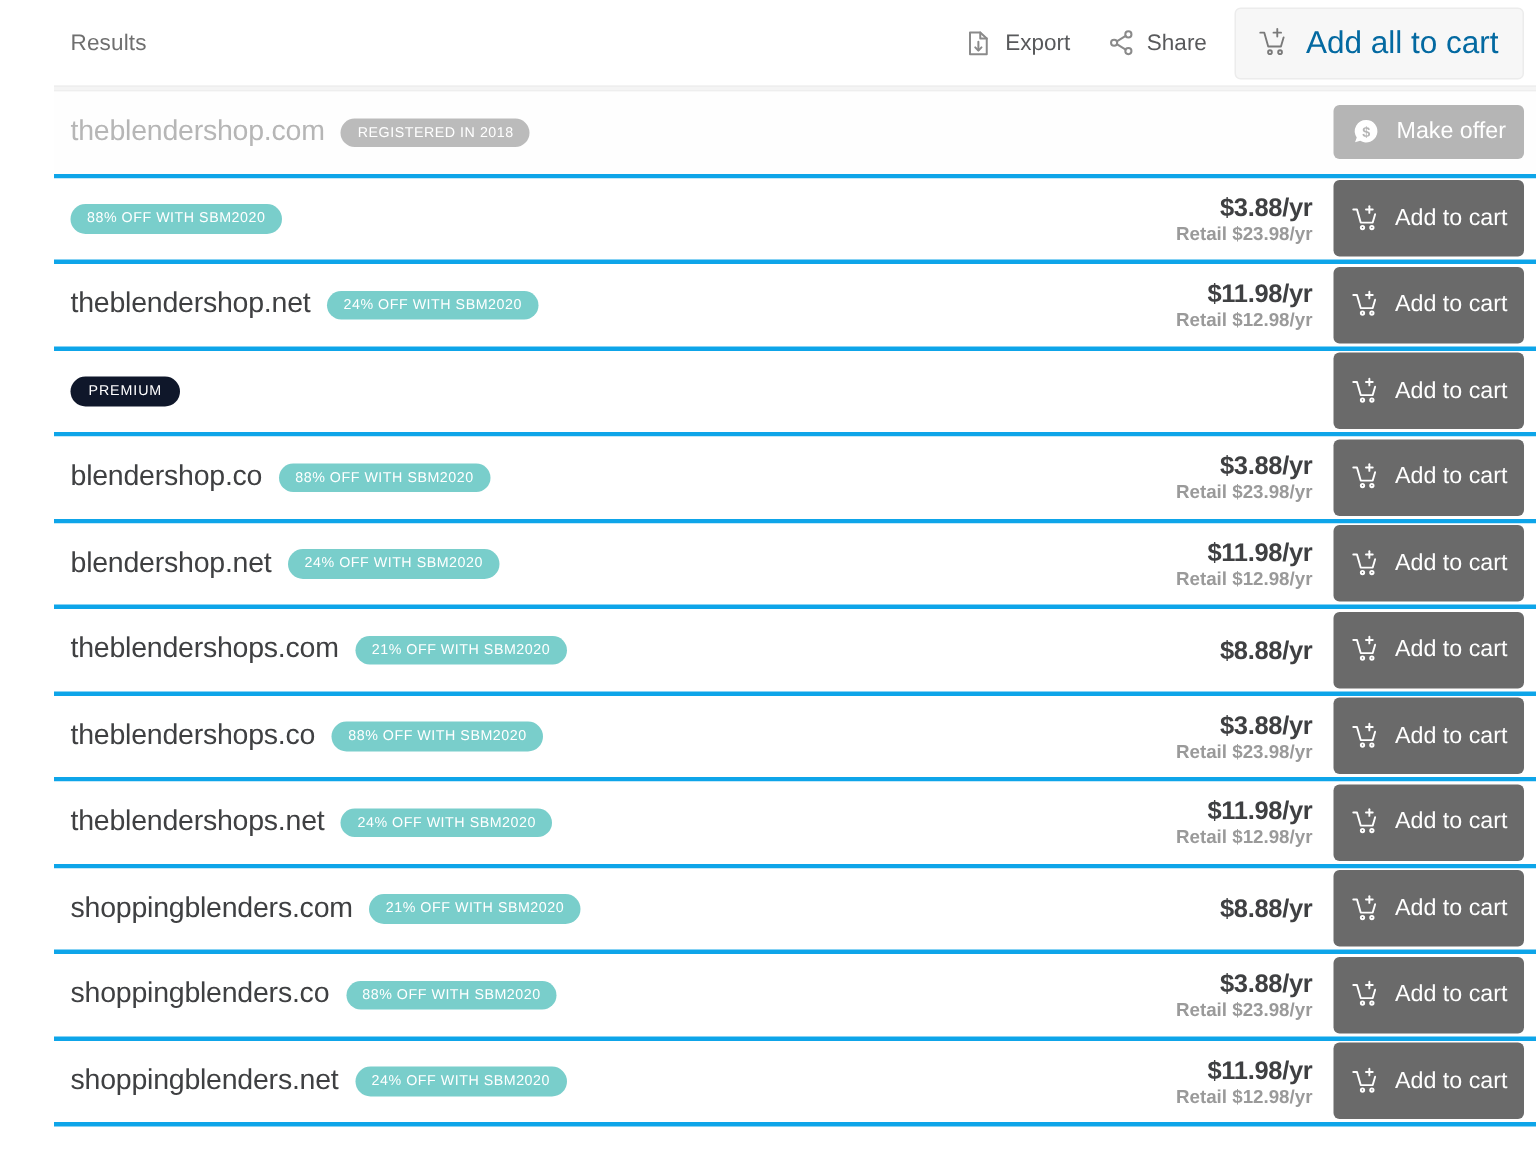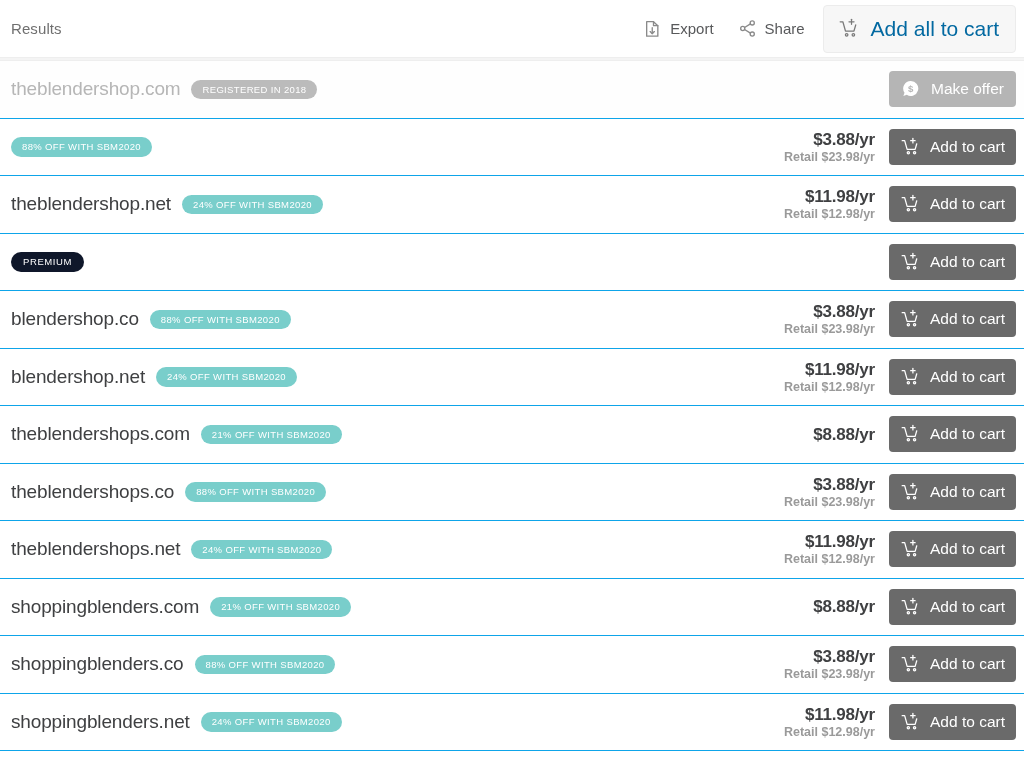--- a/index.html
+++ b/index.html
@@ -11,20 +11,21 @@
     font-family: "Liberation Sans", sans-serif;
     -webkit-font-smoothing: antialiased;
   }
 
   .app {
     width: 1024px;
     height: 769px;
     position: relative;
     overflow: hidden;
     background: #ffffff;
+    padding-left: 36px;
   }
 
   
   .results-header {
     height: 57px;
     display: flex;
     align-items: center;
     padding: 0 0 0 11px;
     position: relative;
   }
@@ -81,21 +82,21 @@
   }
 
   
   .results-list { width: 100%; }
 
   .result-row {
     height: 57.5px;
     display: flex;
     align-items: center;
     padding: 0 8px 0 11px;
-    border-bottom: 1px solid #0ea5e9;
+    border-bottom: 3px solid #0ea5e9;
     background: #ffffff;
     position: relative;
     gap: 24px;
   }
   .result-row.registered { background: #fefefe; }
 
   .domain-block {
     display: flex;
     align-items: center;
     gap: 11px;
@@ -161,21 +162,21 @@
     display: flex;
     align-items: center;
     justify-content: center;
     gap: 9px;
     background: #6a6a6a;
     color: #ffffff;
     border: none;
     border-radius: 4px;
     font-size: 15.5px;
     width: 127px;
-    height: 36px;
+    height: 51px;
     cursor: pointer;
     font-family: "Liberation Sans", sans-serif;
     white-space: nowrap;
   }
   .offer-btn {
     display: flex;
     align-items: center;
     justify-content: center;
     gap: 9px;
     background: #b5b5b5;

